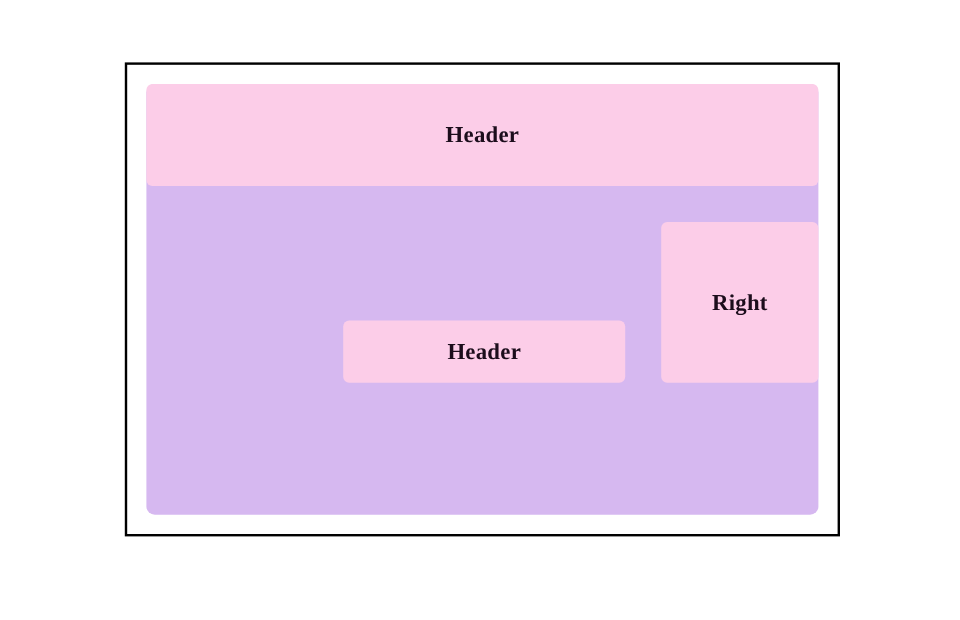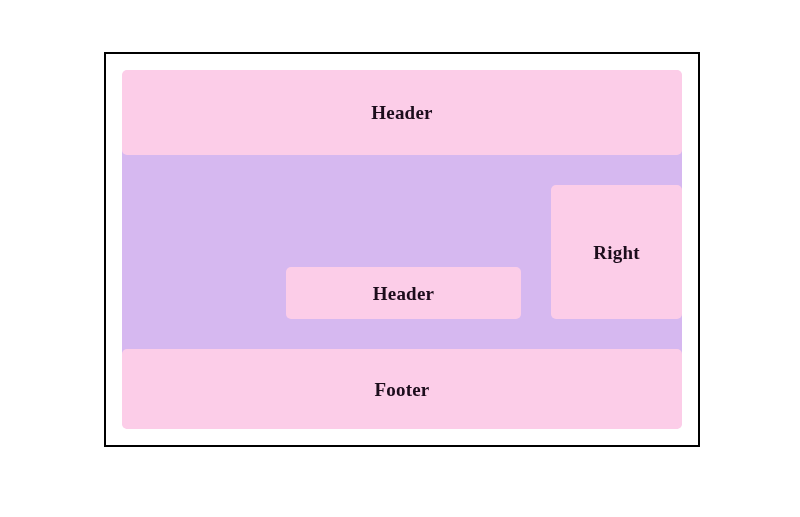--- a/index.html
+++ b/index.html
@@ -81,18 +81,15 @@
 
 
     <div class="panel" id="panel-content">
       <span class="panel-label">Header</span>
     </div>
 
     <div class="panel" id="panel-right">
       <span class="panel-label">Right</span>
     </div>
 
-    <div class="panel" id="panel-footer">
-      <span class="panel-label">Footer</span>
-    </div>
 
   </div>
 </div>
 
 </body></html>

